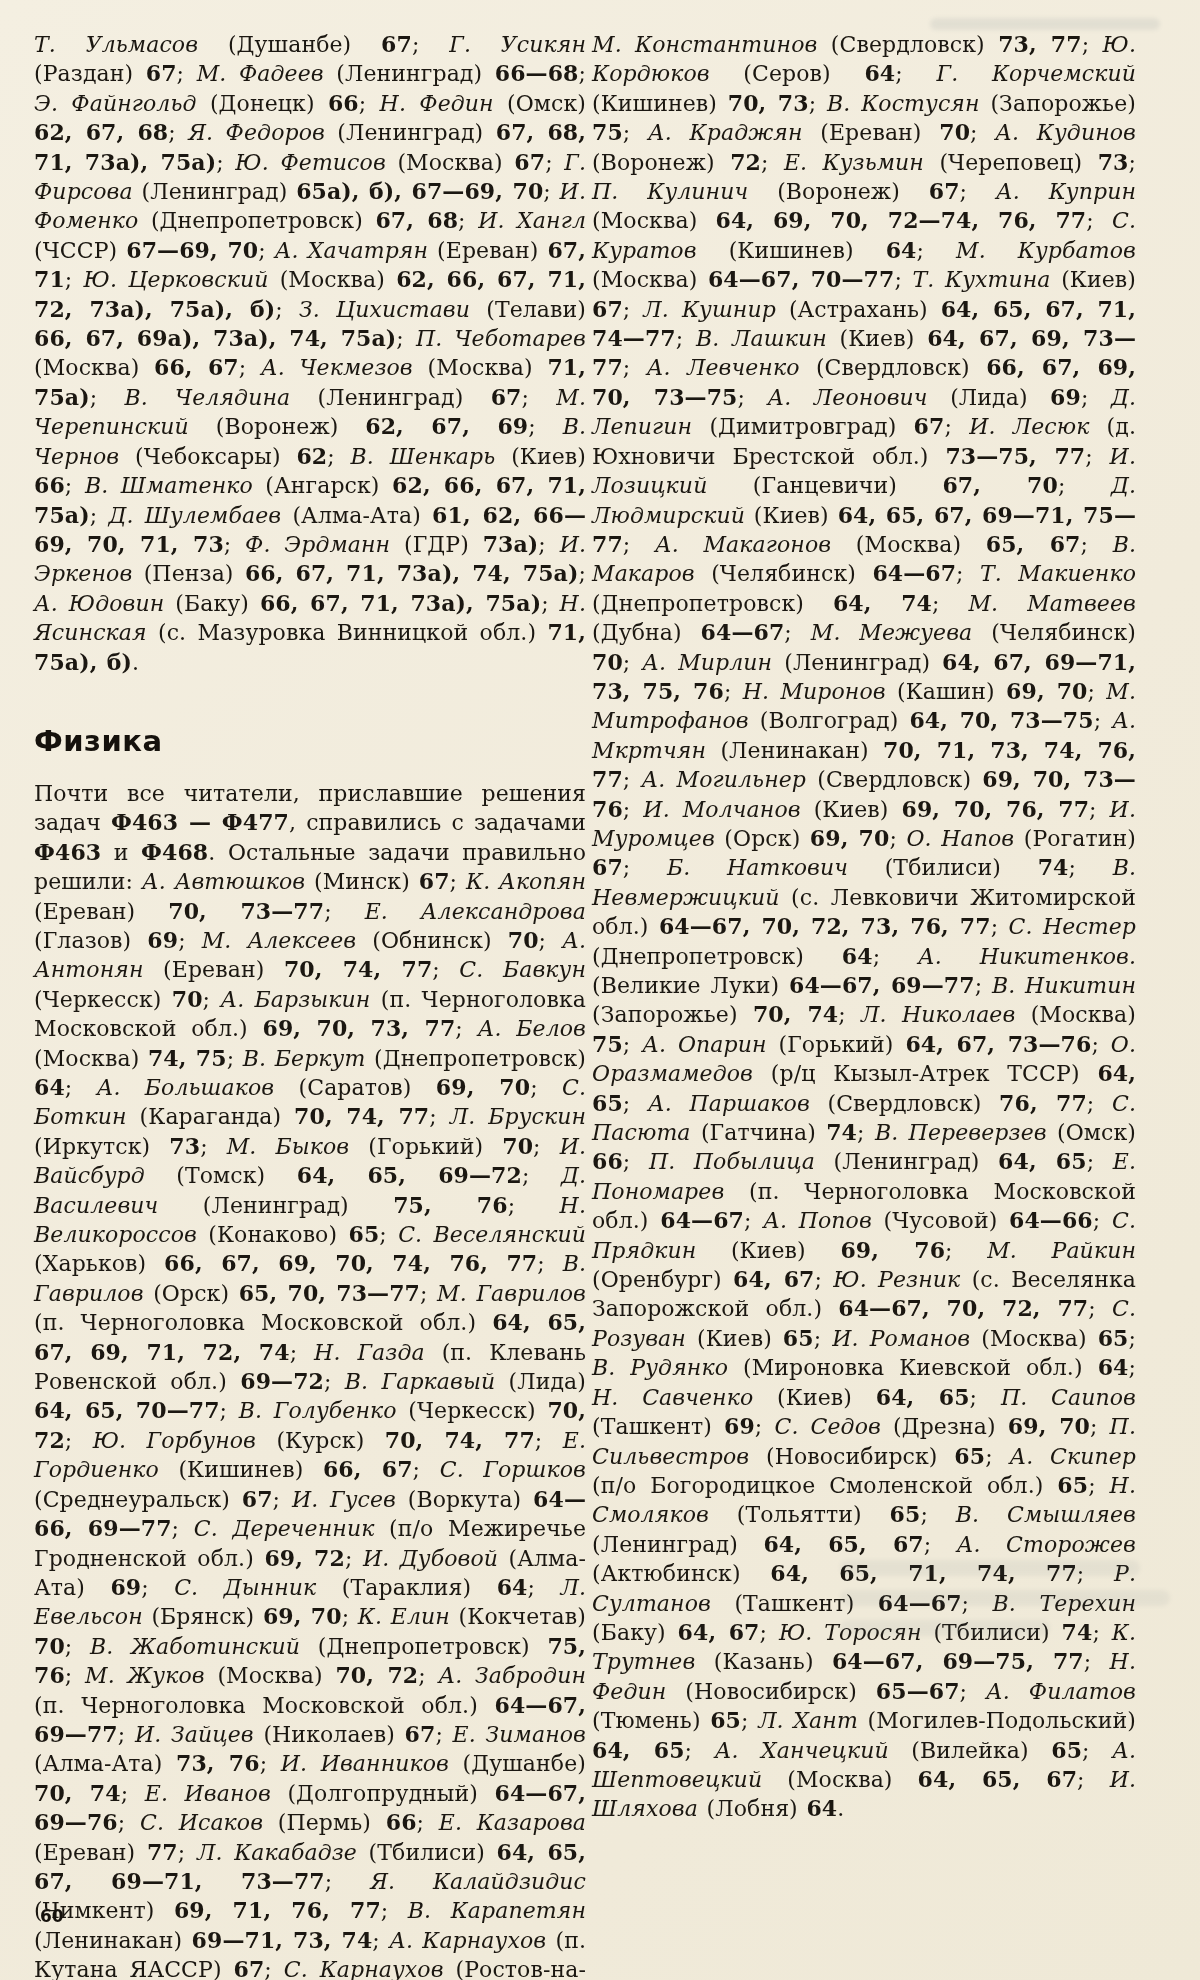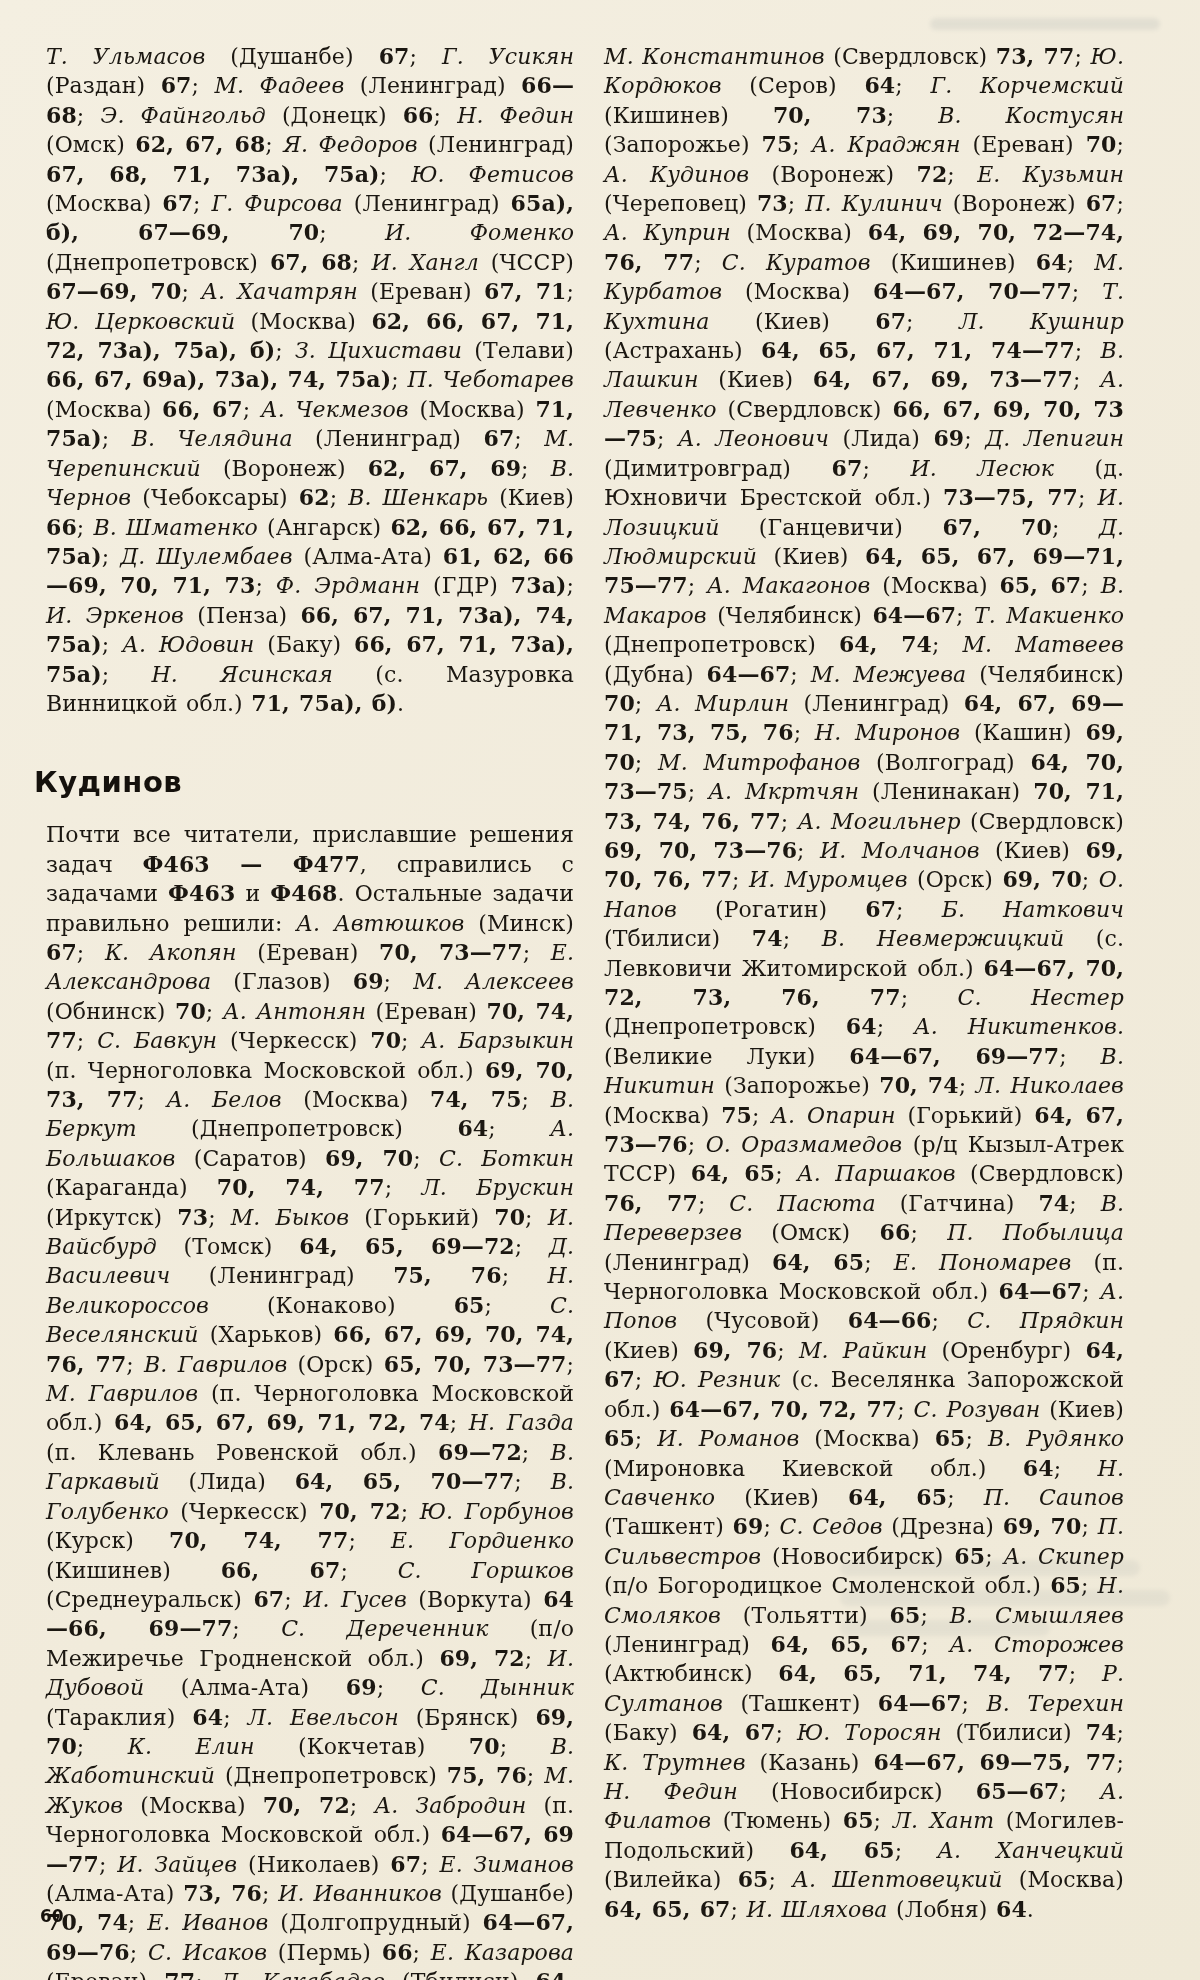--- a/index.html
+++ b/index.html
@@ -12,21 +12,21 @@
     position:relative;
     width:1200px;height:1980px;
     background:linear-gradient(135deg,#f4efe1 0%,#f1ebdb 55%,#efe9d7 100%);
     color:#1b1711;
     overflow:hidden;
   }
   .col{position:absolute;top:30px;}
   .col-left{left:34px;width:552px;}
   .col-right{left:592px;width:544px;}
   p.flow{
-    margin:12px;
+    margin:0;
     font-size:22px;
     line-height:29.4px;
     text-align:justify;
     letter-spacing:.1px;
     word-spacing:1.5px;
   }
   p.flow i.nm{font-style:italic;}
   p.flow b{font-weight:bold;}
   h2.section-heading{
     font-family:"DejaVu Sans", sans-serif;
@@ -58,21 +58,21 @@
   .ghost-bottom{left:840px;top:1560px;width:340px;}
 </style>
 </head>
 <body>
 
 <div class="page">
 
   <div class="col col-left">
     <p class="flow"><span class="entry"><i class="nm">Т. Ульмасов</i><span> (Душанбе) </span><b>67</b></span>; <span class="entry"><i class="nm">Г. Усикян</i><span> (Раздан) </span><b>67</b></span>; <span class="entry"><i class="nm">М. Фадеев</i><span> (Ленинград) </span><b>66—68</b></span>; <span class="entry"><i class="nm">Э. Файнгольд</i><span> (Донецк) </span><b>66</b></span>; <span class="entry"><i class="nm">Н. Федин</i><span> (Омск) </span><b>62, 67, 68</b></span>; <span class="entry"><i class="nm">Я. Федоров</i><span> (Ленинград) </span><b>67, 68, 71, 73а), 75а)</b></span>; <span class="entry"><i class="nm">Ю. Фетисов</i><span> (Москва) </span><b>67</b></span>; <span class="entry"><i class="nm">Г. Фирсова</i><span> (Ленинград) </span><b>65а), б), 67—69, 70</b></span>; <span class="entry"><i class="nm">И. Фоменко</i><span> (Днепропетровск) </span><b>67, 68</b></span>; <span class="entry"><i class="nm">И. Хангл</i><span> (ЧССР) </span><b>67—69, 70</b></span>; <span class="entry"><i class="nm">А. Хачатрян</i><span> (Ереван) </span><b>67, 71</b></span>; <span class="entry"><i class="nm">Ю. Церковский</i><span> (Москва) </span><b>62, 66, 67, 71, 72, 73а), 75а), б)</b></span>; <span class="entry"><i class="nm">З. Цихистави</i><span> (Телави) </span><b>66, 67, 69а), 73а), 74, 75а)</b></span>; <span class="entry"><i class="nm">П. Чеботарев</i><span> (Москва) </span><b>66, 67</b></span>; <span class="entry"><i class="nm">А. Чекмезов</i><span> (Москва) </span><b>71, 75а)</b></span>; <span class="entry"><i class="nm">В. Челядина</i><span> (Ленинград) </span><b>67</b></span>; <span class="entry"><i class="nm">М. Черепинский</i><span> (Воронеж) </span><b>62, 67, 69</b></span>; <span class="entry"><i class="nm">В. Чернов</i><span> (Чебоксары) </span><b>62</b></span>; <span class="entry"><i class="nm">В. Шенкарь</i><span> (Киев) </span><b>66</b></span>; <span class="entry"><i class="nm">В. Шматенко</i><span> (Ангарск) </span><b>62, 66, 67, 71, 75а)</b></span>; <span class="entry"><i class="nm">Д. Шулембаев</i><span> (Алма-Ата) </span><b>61, 62, 66—69, 70, 71, 73</b></span>; <span class="entry"><i class="nm">Ф. Эрдманн</i><span> (ГДР) </span><b>73а)</b></span>; <span class="entry"><i class="nm">И. Эркенов</i><span> (Пенза) </span><b>66, 67, 71, 73а), 74, 75а)</b></span>; <span class="entry"><i class="nm">А. Юдовин</i><span> (Баку) </span><b>66, 67, 71, 73а), 75а)</b></span>; <span class="entry"><i class="nm">Н. Ясинская</i><span> (с. Мазуровка Винницкой обл.) </span><b>71, 75а), б)</b></span>.</p>
 
-    <h2 class="section-heading">Кудинов</h2>
+    <h2 class="section-heading">Физика</h2>
 
     <p class="flow"><span><span>Почти все читатели, приславшие решения задач </span><b>Ф463 — Ф477</b><span>, справились с задачами </span><b>Ф463</b><span> и </span><b>Ф468</b><span>. Остальные задачи правильно решили: </span></span><span><span class="entry"><i class="nm">А. Автюшков</i><span> (Минск) </span><b>67</b></span>; <span class="entry"><i class="nm">К. Акопян</i><span> (Ереван) </span><b>70, 73—77</b></span>; <span class="entry"><i class="nm">Е. Александрова</i><span> (Глазов) </span><b>69</b></span>; <span class="entry"><i class="nm">М. Алексеев</i><span> (Обнинск) </span><b>70</b></span>; <span class="entry"><i class="nm">А. Антонян</i><span> (Ереван) </span><b>70, 74, 77</b></span>; <span class="entry"><i class="nm">С. Бавкун</i><span> (Черкесск) </span><b>70</b></span>; <span class="entry"><i class="nm">А. Барзыкин</i><span> (п. Черноголовка Московской обл.) </span><b>69, 70, 73, 77</b></span>; <span class="entry"><i class="nm">А. Белов</i><span> (Москва) </span><b>74, 75</b></span>; <span class="entry"><i class="nm">В. Беркут</i><span> (Днепропетровск) </span><b>64</b></span>; <span class="entry"><i class="nm">А. Большаков</i><span> (Саратов) </span><b>69, 70</b></span>; <span class="entry"><i class="nm">С. Боткин</i><span> (Караганда) </span><b>70, 74, 77</b></span>; <span class="entry"><i class="nm">Л. Брускин</i><span> (Иркутск) </span><b>73</b></span>; <span class="entry"><i class="nm">М. Быков</i><span> (Горький) </span><b>70</b></span>; <span class="entry"><i class="nm">И. Вайсбурд</i><span> (Томск) </span><b>64, 65, 69—72</b></span>; <span class="entry"><i class="nm">Д. Василевич</i><span> (Ленинград) </span><b>75, 76</b></span>; <span class="entry"><i class="nm">Н. Великороссов</i><span> (Конаково) </span><b>65</b></span>; <span class="entry"><i class="nm">С. Веселянский</i><span> (Харьков) </span><b>66, 67, 69, 70, 74, 76, 77</b></span>; <span class="entry"><i class="nm">В. Гаврилов</i><span> (Орск) </span><b>65, 70, 73—77</b></span>; <span class="entry"><i class="nm">М. Гаврилов</i><span> (п. Черноголовка Московской обл.) </span><b>64, 65, 67, 69, 71, 72, 74</b></span>; <span class="entry"><i class="nm">Н. Газда</i><span> (п. Клевань Ровенской обл.) </span><b>69—72</b></span>; <span class="entry"><i class="nm">В. Гаркавый</i><span> (Лида) </span><b>64, 65, 70—77</b></span>; <span class="entry"><i class="nm">В. Голубенко</i><span> (Черкесск) </span><b>70, 72</b></span>; <span class="entry"><i class="nm">Ю. Горбунов</i><span> (Курск) </span><b>70, 74, 77</b></span>; <span class="entry"><i class="nm">Е. Гордиенко</i><span> (Кишинев) </span><b>66, 67</b></span>; <span class="entry"><i class="nm">С. Горшков</i><span> (Среднеуральск) </span><b>67</b></span>; <span class="entry"><i class="nm">И. Гусев</i><span> (Воркута) </span><b>64—66, 69—77</b></span>; <span class="entry"><i class="nm">С. Дереченник</i><span> (п/о Межиречье Гродненской обл.) </span><b>69, 72</b></span>; <span class="entry"><i class="nm">И. Дубовой</i><span> (Алма-Ата) </span><b>69</b></span>; <span class="entry"><i class="nm">С. Дынник</i><span> (Тараклия) </span><b>64</b></span>; <span class="entry"><i class="nm">Л. Евельсон</i><span> (Брянск) </span><b>69, 70</b></span>; <span class="entry"><i class="nm">К. Елин</i><span> (Кокчетав) </span><b>70</b></span>; <span class="entry"><i class="nm">В. Жаботинский</i><span> (Днепропетровск) </span><b>75, 76</b></span>; <span class="entry"><i class="nm">М. Жуков</i><span> (Москва) </span><b>70, 72</b></span>; <span class="entry"><i class="nm">А. Забродин</i><span> (п. Черноголовка Московской обл.) </span><b>64—67, 69—77</b></span>; <span class="entry"><i class="nm">И. Зайцев</i><span> (Николаев) </span><b>67</b></span>; <span class="entry"><i class="nm">Е. Зиманов</i><span> (Алма-Ата) </span><b>73, 76</b></span>; <span class="entry"><i class="nm">И. Иванников</i><span> (Душанбе) </span><b>70, 74</b></span>; <span class="entry"><i class="nm">Е. Иванов</i><span> (Долгопрудный) </span><b>64—67, 69—76</b></span>; <span class="entry"><i class="nm">С. Исаков</i><span> (Пермь) </span><b>66</b></span>; <span class="entry"><i class="nm">Е. Казарова</i><span> (Ереван) </span><b>77</b></span>; <span class="entry"><i class="nm">Л. Какабадзе</i><span> (Тбилиси) </span><b>64, 65, 67, 69—71, 73—77</b></span>; <span class="entry"><i class="nm">Я. Калайдзидис</i><span> (Чимкент) </span><b>69, 71, 76, 77</b></span>; <span class="entry"><i class="nm">В. Карапетян</i><span> (Ленинакан) </span><b>69—71, 73, 74</b></span>; <span class="entry"><i class="nm">А. Карнаухов</i><span> (п. Кутана ЯАССР) </span><b>67</b></span>; <span class="entry"><i class="nm">С. Карнаухов</i><span> (Ростов-на-Дону) </span></span>; ; ; ; ;</span></p>
   </div>
 
   <div class="col col-right">
     <p class="flow"><span><span class="entry"><i class="nm">М. Константинов</i><span> (Свердловск) </span><b>73, 77</b></span>; <span class="entry"><i class="nm">Ю. Кордюков</i><span> (Серов) </span><b>64</b></span>; <span class="entry"><i class="nm">Г. Корчемский</i><span> (Кишинев) </span><b>70, 73</b></span>; <span class="entry"><i class="nm">В. Костусян</i><span> (Запорожье) </span><b>75</b></span>; <span class="entry"><i class="nm">А. Краджян</i><span> (Ереван) </span><b>70</b></span>; <span class="entry"><i class="nm">А. Кудинов</i><span> (Воронеж) </span><b>72</b></span>; <span class="entry"><i class="nm">Е. Кузьмин</i><span> (Череповец) </span><b>73</b></span>; <span class="entry"><i class="nm">П. Кулинич</i><span> (Воронеж) </span><b>67</b></span>; <span class="entry"><i class="nm">А. Куприн</i><span> (Москва) </span><b>64, 69, 70, 72—74, 76, 77</b></span>; <span class="entry"><i class="nm">С. Куратов</i><span> (Кишинев) </span><b>64</b></span>; <span class="entry"><i class="nm">М. Курбатов</i><span> (Москва) </span><b>64—67, 70—77</b></span>; <span class="entry"><i class="nm">Т. Кухтина</i><span> (Киев) </span><b>67</b></span>; <span class="entry"><i class="nm">Л. Кушнир</i><span> (Астрахань) </span><b>64, 65, 67, 71, 74—77</b></span>; <span class="entry"><i class="nm">В. Лашкин</i><span> (Киев) </span><b>64, 67, 69, 73—77</b></span>; <span class="entry"><i class="nm">А. Левченко</i><span> (Свердловск) </span><b>66, 67, 69, 70, 73—75</b></span>; <span class="entry"><i class="nm">А. Леонович</i><span> (Лида) </span><b>69</b></span>; <span class="entry"><i class="nm">Д. Лепигин</i><span> (Димитровград) </span><b>67</b></span>; <span class="entry"><i class="nm">И. Лесюк</i><span> (д. Юхновичи Брестской обл.) </span><b>73—75, 77</b></span>; <span class="entry"><i class="nm">И. Лозицкий</i><span> (Ганцевичи) </span><b>67, 70</b></span>; <span class="entry"><i class="nm">Д. Людмирский</i><span> (Киев) </span><b>64, 65, 67, 69—71, 75—77</b></span>; <span class="entry"><i class="nm">А. Макагонов</i><span> (Москва) </span><b>65, 67</b></span>; <span class="entry"><i class="nm">В. Макаров</i><span> (Челябинск) </span><b>64—67</b></span>; <span class="entry"><i class="nm">Т. Макиенко</i><span> (Днепропетровск) </span><b>64, 74</b></span>; <span class="entry"><i class="nm">М. Матвеев</i><span> (Дубна) </span><b>64—67</b></span>; <span class="entry"><i class="nm">М. Межуева</i><span> (Челябинск) </span><b>70</b></span>; <span class="entry"><i class="nm">А. Мирлин</i><span> (Ленинград) </span><b>64, 67, 69—71, 73, 75, 76</b></span>; <span class="entry"><i class="nm">Н. Миронов</i><span> (Кашин) </span><b>69, 70</b></span>; <span class="entry"><i class="nm">М. Митрофанов</i><span> (Волгоград) </span><b>64, 70, 73—75</b></span>; <span class="entry"><i class="nm">А. Мкртчян</i><span> (Ленинакан) </span><b>70, 71, 73, 74, 76, 77</b></span>; <span class="entry"><i class="nm">А. Могильнер</i><span> (Свердловск) </span><b>69, 70, 73—76</b></span>; <span class="entry"><i class="nm">И. Молчанов</i><span> (Киев) </span><b>69, 70, 76, 77</b></span>; <span class="entry"><i class="nm">И. Муромцев</i><span> (Орск) </span><b>69, 70</b></span>; <span class="entry"><i class="nm">О. Напов</i><span> (Рогатин) </span><b>67</b></span>; <span class="entry"><i class="nm">Б. Наткович</i><span> (Тбилиси) </span><b>74</b></span>; <span class="entry"><i class="nm">В. Невмержицкий</i><span> (с. Левковичи Житомирской обл.) </span><b>64—67, 70, 72, 73, 76, 77</b></span>; <span class="entry"><i class="nm">С. Нестер</i><span> (Днепропетровск) </span><b>64</b></span>; <span class="entry"><i class="nm">А. Никитенков.</i><span> (Великие Луки) </span><b>64—67, 69—77</b></span>; <span class="entry"><i class="nm">В. Никитин</i><span> (Запорожье) </span><b>70, 74</b></span>; <span class="entry"><i class="nm">Л. Николаев</i><span> (Москва) </span><b>75</b></span>; <span class="entry"><i class="nm">А. Опарин</i><span> (Горький) </span><b>64, 67, 73—76</b></span>; <span class="entry"><i class="nm">О. Оразмамедов</i><span> (р/ц Кызыл-Атрек ТССР) </span><b>64, 65</b></span>; <span class="entry"><i class="nm">А. Паршаков</i><span> (Свердловск) </span><b>76, 77</b></span>; <span class="entry"><i class="nm">С. Пасюта</i><span> (Гатчина) </span><b>74</b></span>; <span class="entry"><i class="nm">В. Переверзев</i><span> (Омск) </span><b>66</b></span>; <span class="entry"><i class="nm">П. Побылица</i><span> (Ленинград) </span><b>64, 65</b></span>; <span class="entry"><i class="nm">Е. Пономарев</i><span> (п. Черноголовка Московской обл.) </span><b>64—67</b></span>; <span class="entry"><i class="nm">А. Попов</i><span> (Чусовой) </span><b>64—66</b></span>; <span class="entry"><i class="nm">С. Прядкин</i><span> (Киев) </span><b>69, 76</b></span>; <span class="entry"><i class="nm">М. Райкин</i><span> (Оренбург) </span><b>64, 67</b></span>; <span class="entry"><i class="nm">Ю. Резник</i><span> (с. Веселянка Запорожской обл.) </span><b>64—67, 70, 72, 77</b></span>; <span class="entry"><i class="nm">С. Розуван</i><span> (Киев) </span><b>65</b></span>; <span class="entry"><i class="nm">И. Романов</i><span> (Москва) </span><b>65</b></span>; <span class="entry"><i class="nm">В. Рудянко</i><span> (Мироновка Киевской обл.) </span><b>64</b></span>; <span class="entry"><i class="nm">Н. Савченко</i><span> (Киев) </span><b>64, 65</b></span>; <span class="entry"><i class="nm">П. Саипов</i><span> (Ташкент) </span><b>69</b></span>; <span class="entry"><i class="nm">С. Седов</i><span> (Дрезна) </span><b>69, 70</b></span>; <span class="entry"><i class="nm">П. Сильвестров</i><span> (Новосибирск) </span><b>65</b></span>; <span class="entry"><i class="nm">А. Скипер</i><span> (п/о Богородицкое Смоленской обл.) </span><b>65</b></span>; <span class="entry"><i class="nm">Н. Смоляков</i><span> (Тольятти) </span><b>65</b></span>; <span class="entry"><i class="nm">В. Смышляев</i><span> (Ленинград) </span><b>64, 65, 67</b></span>; <span class="entry"><i class="nm">А. Сторожев</i><span> (Актюбинск) </span><b>64, 65, 71, 74, 77</b></span>; <span class="entry"><i class="nm">Р. Султанов</i><span> (Ташкент) </span><b>64—67</b></span>; <span class="entry"><i class="nm">В. Терехин</i><span> (Баку) </span><b>64, 67</b></span>; <span class="entry"><i class="nm">Ю. Торосян</i><span> (Тбилиси) </span><b>74</b></span>; <span class="entry"><i class="nm">К. Трутнев</i><span> (Казань) </span><b>64—67, 69—75, 77</b></span>; <span class="entry"><i class="nm">Н. Федин</i><span> (Новосибирск) </span><b>65—67</b></span>; <span class="entry"><i class="nm">А. Филатов</i><span> (Тюмень) </span><b>65</b></span>; <span class="entry"><i class="nm">Л. Хант</i><span> (Могилев-Подольский) </span><b>64, 65</b></span>; <span class="entry"><i class="nm">А. Ханчецкий</i><span> (Вилейка) </span><b>65</b></span>; <span class="entry"><i class="nm">А. Шептовецкий</i><span> (Москва) </span><b>64, 65, 67</b></span>; <span class="entry"><i class="nm">И. Шляхова</i><span> (Лобня) </span><b>64</b></span>.</span></p>
   </div>
 
   <div class="ghost ghost-top">
     <div class="smudge" style="width:230px"></div>

